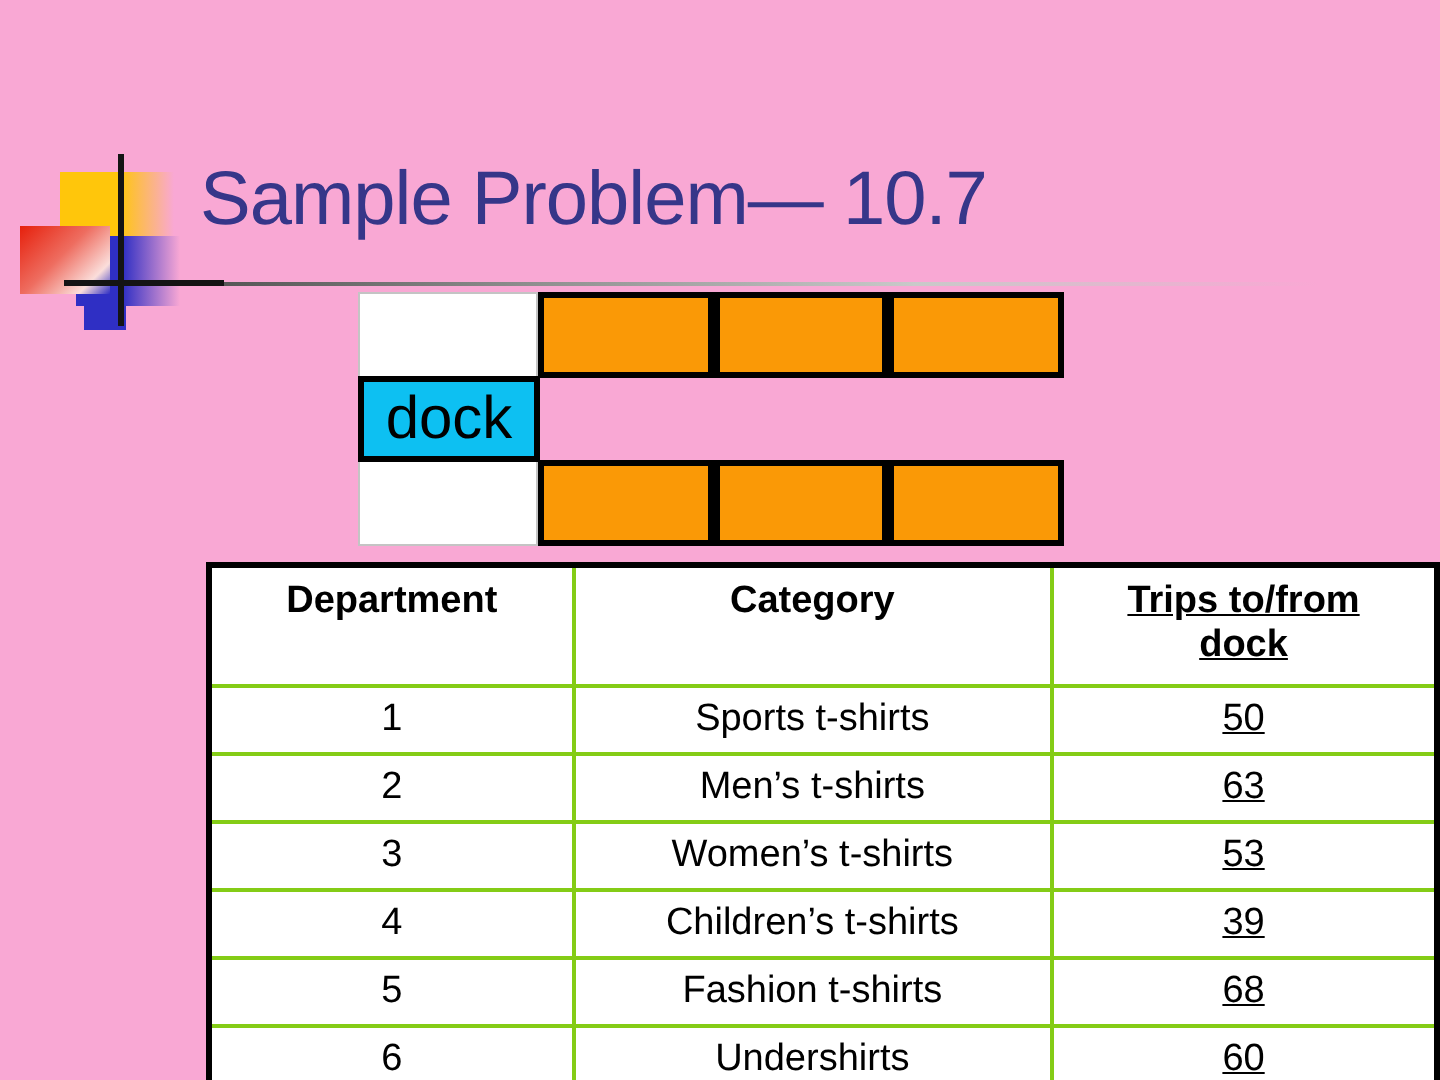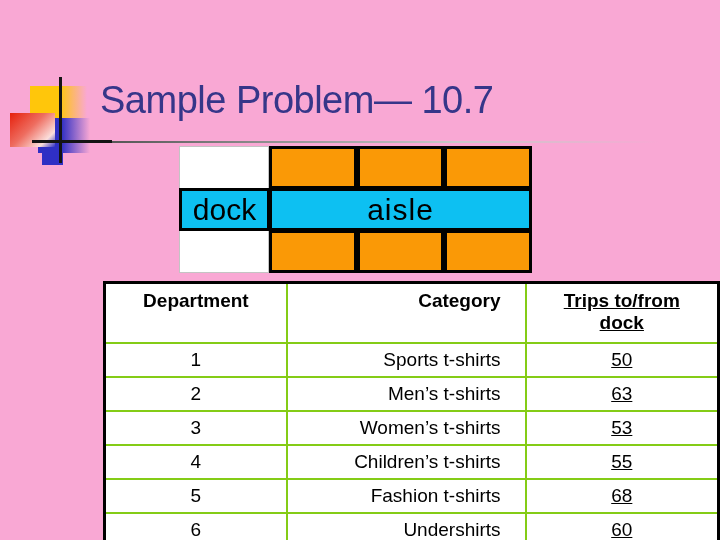--- a/index.html
+++ b/index.html
@@ -122,21 +122,21 @@
   }
   .data-table { border: 3px solid #000; }
   .data-table th {
     font-weight: bold;
     vertical-align: top;
     height: 50px;
     padding-top: 6px;
   }
   .data-table td { height: 28px; }
   .col-dept  { width: 133px; text-align: center; }
-  .col-cat   { width: 193px; text-align: right; }
+  .col-cat   { width: 193px; text-align: center; }
   .col-trips { width: 146px; text-align: center; text-decoration: underline; }
 </style>
 </head>
 <body>
 
 <div class="slide">
 
   <div class="deco deco-yellow"></div>
   <div class="deco deco-blue"></div>
   <div class="deco deco-blue-tab"></div>
@@ -154,21 +154,20 @@
       <div class="orange-cell"></div>
       <div class="orange-cell"></div>
       <div class="orange-cell"></div>
     </div>
     <div class="orange-row bottom">
       <div class="orange-cell"></div>
       <div class="orange-cell"></div>
       <div class="orange-cell"></div>
     </div>
     <div class="dock">dock</div>
-    <div class="aisle">aisle</div>
   </div>
 
   <table class="data-table">
     <thead>
       <tr>
         <th class="col-dept">Department</th>
         <th class="col-cat">Category</th>
         <th class="col-trips">Trips to/from dock</th>
       </tr>
     </thead>
@@ -184,21 +183,21 @@
         <td class="col-trips">63</td>
       </tr>
       <tr>
         <td class="col-dept">3</td>
         <td class="col-cat">Women’s t-shirts</td>
         <td class="col-trips">53</td>
       </tr>
       <tr>
         <td class="col-dept">4</td>
         <td class="col-cat">Children’s t-shirts</td>
-        <td class="col-trips">55</td>
+        <td class="col-trips">39</td>
       </tr>
       <tr>
         <td class="col-dept">5</td>
         <td class="col-cat">Fashion t-shirts</td>
         <td class="col-trips">68</td>
       </tr>
       <tr>
         <td class="col-dept">6</td>
         <td class="col-cat">Undershirts</td>
         <td class="col-trips">60</td>

